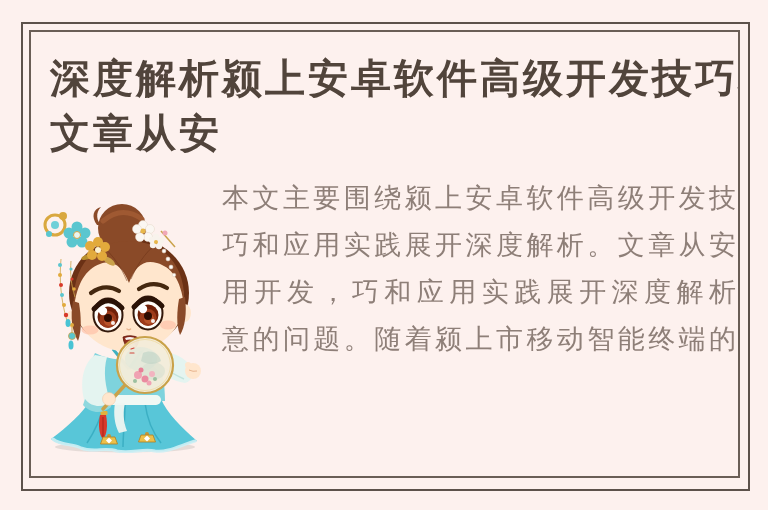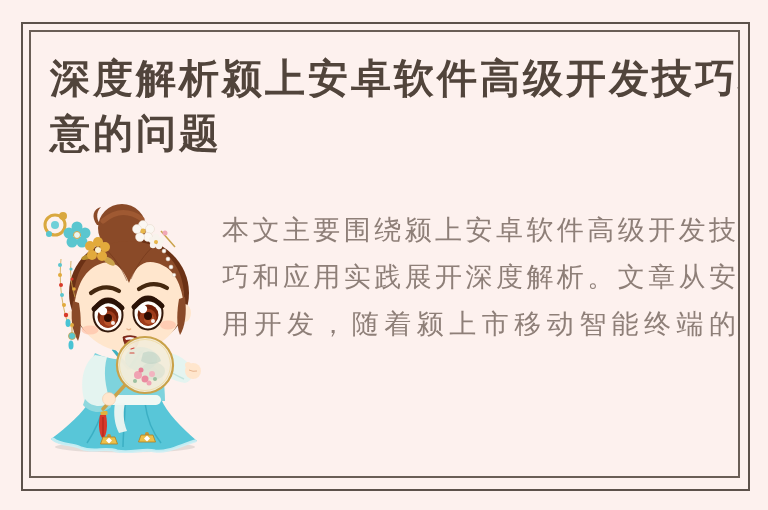--- a/index.html
+++ b/index.html
@@ -18,39 +18,39 @@
   }
   .title {
     position:absolute; left:19px; top:18px; width:690px; margin:0;
     font-family:"DejaVu Serif","Liberation Serif",serif;
     font-weight:700; font-size:40px; line-height:55px; letter-spacing:3px;
     color:#51443b;
   }
   .title-line { display:block; white-space:nowrap; }
   .body-text {
     position:absolute; left:191px; top:142px; width:514px;
-    color:#8e7f78; font-size:27px; font-weight:400;margin-top:32px;
+    color:#8e7f78; font-size:27px; font-weight:400;
   }
   .body-line {
     margin:0; height:47px; line-height:47px;
     text-align:justify; text-align-last:justify;
     white-space:nowrap;
   }
   .illustration { position:absolute; left:12px; top:171px; width:162px; height:250px; }
 </style>
 </head>
 <body>
 
 <div class="page">
   <div class="outer-frame">
     <div class="inner-frame">
 
       <h1 class="title">
         <span class="title-line">深度解析颍上安卓软件高级开发技巧和</span>
-        <span class="title-line">意的问题</span>
+        <span class="title-line">文章从安</span>
       </h1>
 
       <svg class="illustration" viewBox="0 0 162 250" preserveAspectRatio="none" xmlns="http://www.w3.org/2000/svg">
 
         <ellipse cx="82" cy="244" rx="70" ry="5.5" fill="#d2c9c4" opacity="0.55"></ellipse>
 
         <g>
           <path d="M48,196 C40,210 24,224 8,236 C16,244 28,240 38,245 C50,250 62,244 74,248 C88,251 100,245 112,248 C124,250 138,242 154,238 C138,224 124,210 118,196 Z" fill="#58c6d8"></path>
           <path d="M62,200 C58,214 52,228 44,240" stroke="#2fa5ba" stroke-width="1.5" fill="none" opacity="0.7"></path>
           <path d="M82,200 C82,216 80,232 80,244" stroke="#2fa5ba" stroke-width="1.5" fill="none" opacity="0.7"></path>
@@ -238,18 +238,19 @@
             <circle cx="92" cy="178" r="2" fill="#9cc0a0"></circle>
               <circle cx="112" cy="176" r="2" fill="#9cc0a0"></circle>
           </g>
           <circle cx="66" cy="196" r="6.5" fill="#ffe6cd" stroke="#eec49e" stroke-width="0.5"></circle>
         </g>
       </svg>
 
       <div class="body-text">
         <p class="body-line">本文主要围绕颍上安卓软件高级开发技</p>
         <p class="body-line">巧和应用实践展开深度解析。文章从安</p>
-        <p class="body-line">用开发，随着颍上市移动智能终端的</p>
+        <p class="body-line">用开发，巧和应用实践展开深度解析</p>
+        <p class="body-line">意的问题。随着颍上市移动智能终端的</p>
       </div>
 
     </div>
   </div>
 </div>
 
 </body></html>

